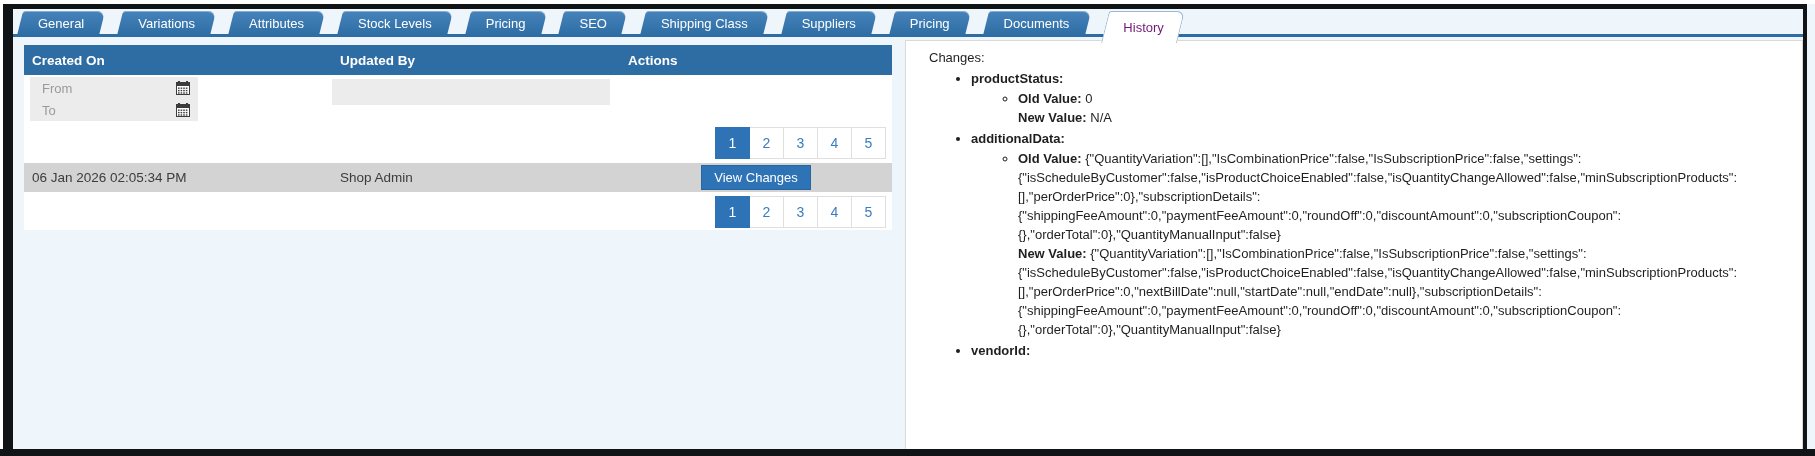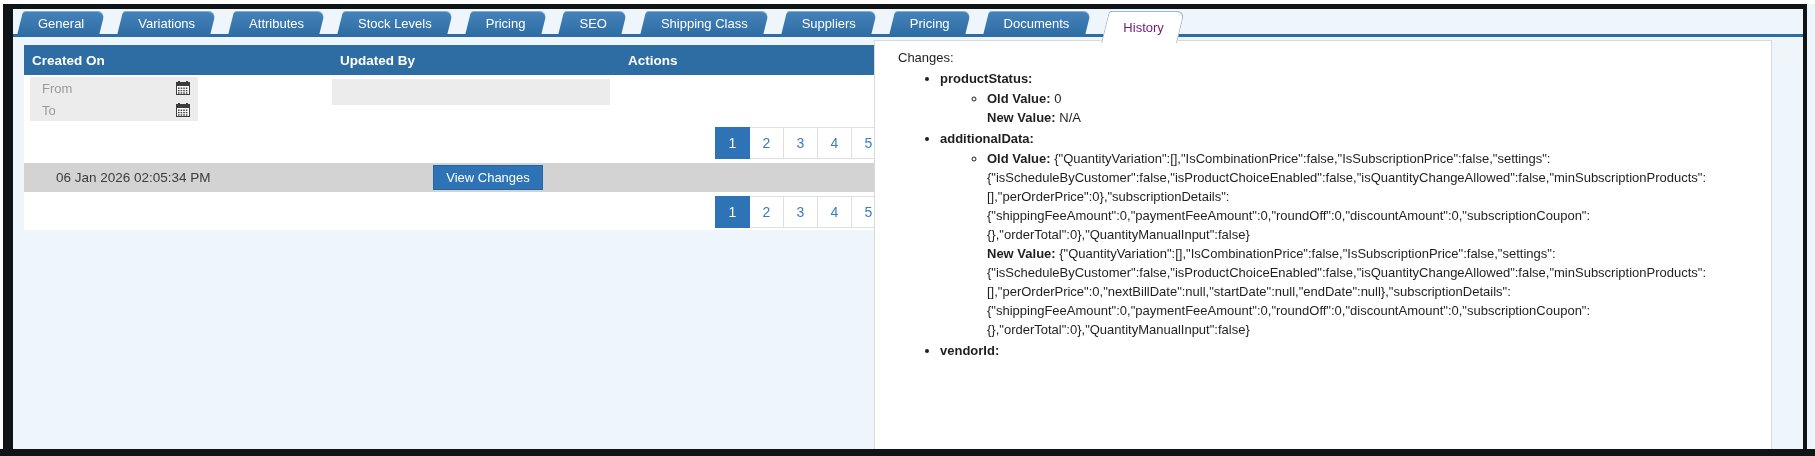--- a/index.html
+++ b/index.html
@@ -47,27 +47,27 @@
   .updated-filter { margin-top:4px; width:278px; height:26px; background:#ececec; border:none;
              font-size:13px; padding:0 8px; color:#555; outline:none;
              font-family:"Liberation Sans",sans-serif; }
   .t-pag { height:36px; position:relative; }
   .pager { position:absolute; right:6px; top:2px; display:flex; }
   .page-btn { width:35px; height:32px; background:#fff; border:1px solid #dfdfdf; margin-left:-1px;
               color:#3a7cc0; font-size:14px; display:flex; align-items:center; justify-content:center;
               cursor:pointer; font-family:"Liberation Sans",sans-serif; }
   .page-btn.active { background:#2d73b5; color:#fff; border-color:#2d73b5; z-index:1; }
   .t-data { background:#d3d3d3; height:29px; margin:2px 0; align-items:center; font-size:13.5px; color:#3c3c3c; }
-  .t-data .cell { padding-left:8px;margin-left:24px; }
+  .t-data .cell { padding-left:8px; }
   .t-data .cell.actions { display:flex; justify-content:center; padding:0; }
   .view-changes { background:#2d73b5; color:#fff; border:1px solid #2765a0; font-size:13px;
               padding:4px 12px; cursor:pointer; font-family:"Liberation Sans",sans-serif; }
 
   
-  .changes-panel { position:absolute; left:861px; top:31px; width:898px; height:409px;
+  .changes-panel { position:absolute; left:892px; top:31px; width:898px; height:409px;
               background:#ffffff; border:1px solid #d9d9d9; border-bottom:none;
               padding:7px 8px 4px 23px; overflow:hidden; color:#1f1f1f; font-size:13px; line-height:19px; }
   ul.l1 { list-style:disc; margin:2px 0 0; padding-left:42px; }
   ul.l1 > li { margin:2px 0; }
   ul.l2 { list-style:circle; margin:1px 0 0; padding-left:47px; }
   ul.l2 > li { padding-right:4px; }
   .fieldname { font-weight:bold; }
   .vlabel { font-weight:bold; }
   .vval { font-weight:normal; overflow-wrap:normal; }
 </style>
@@ -190,20 +190,21 @@
         <button class="page-btn active">1</button>
         <button class="page-btn">2</button>
         <button class="page-btn">3</button>
         <button class="page-btn">4</button>
         <button class="page-btn">5</button>
       </div>
     </div>
 
     <div class="t-row t-data">
       <div class="cell">06 Jan 2026 02:05:34 PM</div>
+      <div class="cell">Shop Admin</div>
       <div class="cell actions">
         <button class="view-changes">View Changes</button>
       </div>
     </div>
 
     <div class="t-pag">
       <div class="pager">
         <button class="page-btn active">1</button>
         <button class="page-btn">2</button>
         <button class="page-btn">3</button>

